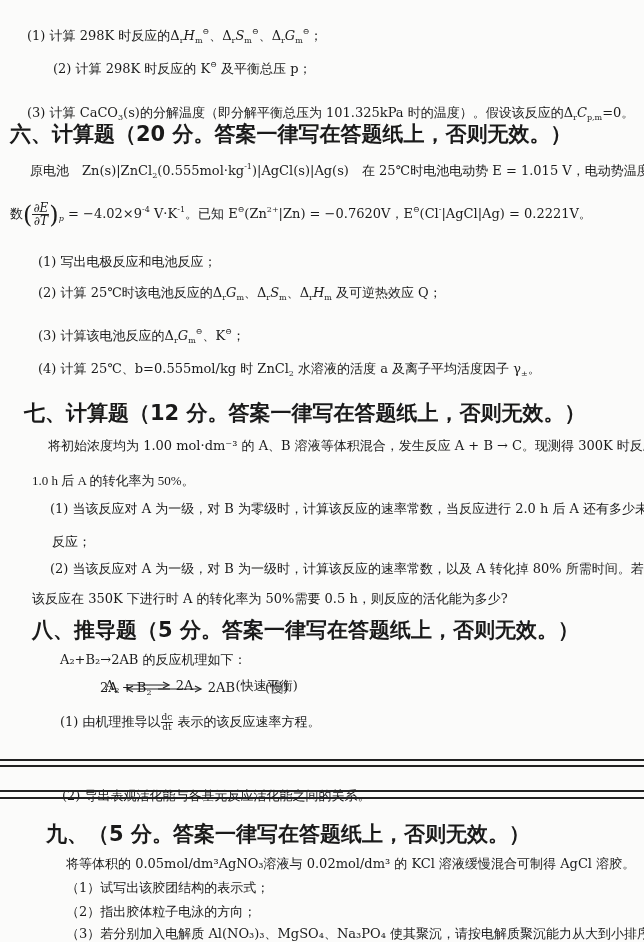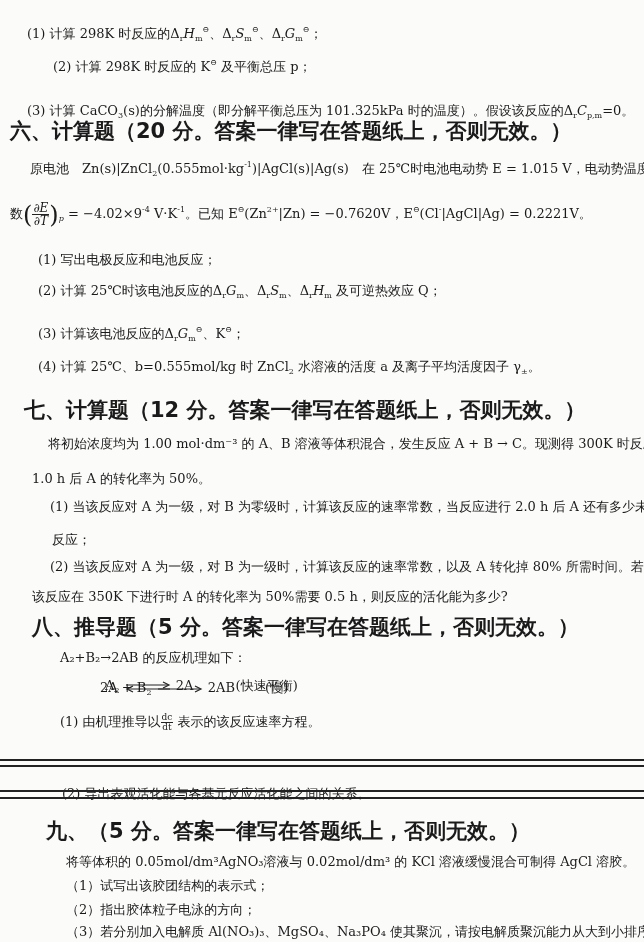--- a/index.html
+++ b/index.html
@@ -1,21 +1,21 @@
 <!DOCTYPE html>
 <html><head>
 <meta charset="utf-8">
 <style>
   html, body { margin:0; padding:0; }
   body {
     width:644px; height:942px; overflow:hidden; background:#fbfbfa;
     font-family: "DejaVu Serif", "Liberation Serif", serif;
     color:#1a1a1a; position:relative;
   }
-  .line { position:absolute; white-space:nowrap; font-size:13px; line-height:19px; }
+  .line { position:absolute; white-space:nowrap; font-size:13px; line-height:24px; }
   .sec { font-size:21px; font-weight:bold; font-family:"DejaVu Sans","Liberation Sans",sans-serif; }
   .sub { font-size:8px; vertical-align:-3px; }
   .sup { font-size:8px; vertical-align:6px; }
   i { font-style:italic; }
   .frac { display:inline-block; vertical-align:middle; text-align:center; font-size:12px; line-height:12px; }
   .frac .n { display:block; border-bottom:1px solid #222; padding:0 1px; }
   .frac .d { display:block; }
   .paren { font-size:24px; vertical-align:middle; }
   .arrow-wrap { display:inline-block; position:relative; width:48px; height:18px; vertical-align:middle; }
   .arrow-wrap svg { position:absolute; left:0; top:0; }
@@ -48,21 +48,21 @@
 </div>
 <div class="line" style="left:38px;top:320px;">
   <span>(3) 计算该电池反应的Δ</span><span class="sub">r</span><i>G</i><span class="sub">m</span><span class="sup">⊖</span><span>、K</span><span class="sup">⊖</span>；
 </div>
 <div class="line" style="left:38px;top:357px;">
   <span>(4) 计算 25℃、b=0.555mol/kg 时 ZnCl</span><span class="sub">2</span><span> 水溶液的活度 a 及离子平均活度因子 γ</span><span class="sub">±</span><span>。</span>
 </div>
 
 <div class="line sec" style="left:24px;top:401px;">七、计算题（12 分。答案一律写在答题纸上，否则无效。）</div>
 <div class="line" style="left:48px;top:434px;">将初始浓度均为 1.00 mol·dm⁻³ 的 A、B 溶液等体积混合，发生反应 A + B → C。现测得 300K 时反应</div>
-<div class="line" style="left:32px;top:469px;">1.0 h 后 A 的转化率为 50%。</div>
+<div class="line" style="left:32px;top:469px;font-family:Liberation Serif, serif;">1.0 h 后 A 的转化率为 50%。</div>
 <div class="line" style="left:50px;top:497px;">(1) 当该反应对 A 为一级，对 B 为零级时，计算该反应的速率常数，当反应进行 2.0 h 后 A 还有多少未</div>
 <div class="line" style="left:32px;top:530px;margin-left:20px;">反应；</div>
 <div class="line" style="left:50px;top:557px;">(2) 当该反应对 A 为一级，对 B 为一级时，计算该反应的速率常数，以及 A 转化掉 80% 所需时间。若</div>
 <div class="line" style="left:32px;top:587px;">该反应在 350K 下进行时 A 的转化率为 50%需要 0.5 h，则反应的活化能为多少?</div>
 
 <div class="line sec" style="left:32px;top:618px;">八、推导题（5 分。答案一律写在答题纸上，否则无效。）</div>
 <div class="line" style="left:60px;top:648px;">A₂+B₂→2AB 的反应机理如下：</div>
 <div class="line" style="left:105px;top:676px;line-height:20px;">
   <span>A</span><span class="sub">2</span>
   <span class="arrow-wrap">

